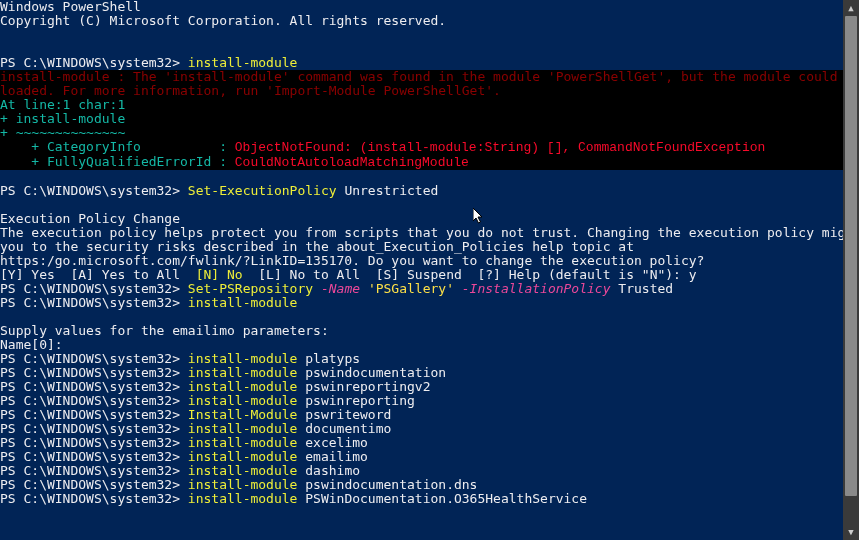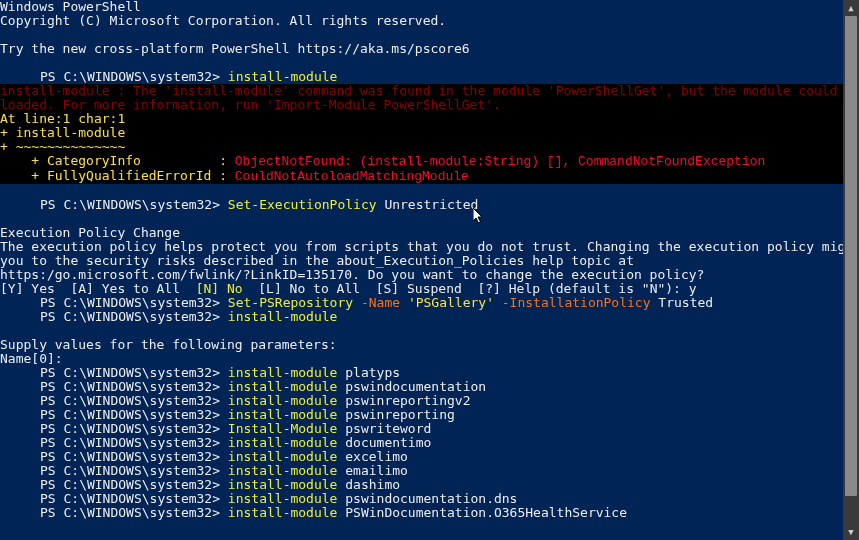--- a/index.html
+++ b/index.html
@@ -14,28 +14,28 @@
     overflow: hidden;
     position: relative;
   }
   .terminal {
     width: 843px;
     height: 540px;
     padding: 0;
     overflow: hidden;
   }
   .line { white-space: pre; }
-  .prompt { color: #eeedf0; padding-left: 40px; }
+  .prompt { color: #eeedf0; }
   .cmd-yellow { color: #eeee38; text-align: center; }
   .dark-red { color: #8b0000; }
   .txt-white { color: #eeedf0; }
   .err-bg { background: #000000; }
   .err-red { color: #f80a2a; font-family: Liberation Mono, monospace; }
-  .err-yellow { color: #fde047; margin-top: 28px; }
-  .param-gray { color: #f97316; }
+  .err-yellow { color: #14b8a6; margin-top: 28px; }
+  .param-gray { color: #ec4899; font-style: italic; }
   .str-dark { color: #fde047; }
   .scrollbar {
     position: absolute;
     right: 0;
     top: 0;
     width: 16px;
     height: 540px;
     background: #2b2b2b;
   }
   .scrollbar-track {
@@ -77,21 +77,20 @@
   }
   .cursor svg { display: block; }
 </style>
 </head>
 <body>
 
 <div class="terminal">
   <div class="line">Windows PowerShell</div>
   <div class="line">Copyright (C) Microsoft Corporation. All rights reserved.</div>
   <div class="line"> </div>
-  <div class="line">Try the new cross-platform PowerShell https://aka.ms/pscore6</div>
   <div class="line"> </div>
 
   <div class="line"><span class="prompt">PS C:\WINDOWS\system32&gt; </span><span class="cmd-yellow">install-module</span></div>
 
   <div class="line err-bg"><span class="dark-red">install-module : The 'install-module' command was found in the module 'PowerShellGet', but the module could not be</span></div>
   <div class="line err-bg"><span class="dark-red">loaded. For more information, run 'Import-Module PowerShellGet'.</span></div>
   <div class="line err-bg"><span class="err-yellow">At line:1 char:1</span></div>
   <div class="line err-bg"><span class="err-yellow">+ install-module</span></div>
   <div class="line err-bg"><span class="err-yellow">+ ~~~~~~~~~~~~~~</span></div>
   <div class="line err-bg"><span class="err-yellow">    + CategoryInfo          : </span><span class="err-red">ObjectNotFound: (install-module:String) [], CommandNotFoundException</span></div>
@@ -108,21 +107,21 @@
   <div class="line">you to the security risks described in the about_Execution_Policies help topic at</div>
   <div class="line">https:/go.microsoft.com/fwlink/?LinkID=135170. Do you want to change the execution policy?</div>
   <div class="line"><span>[Y] Yes  [A] Yes to All  </span><span class="cmd-yellow">[N] No</span><span>  [L] No to All  [S] Suspend  [?] Help (default is "N"): y</span></div>
 
   <div class="line"><span class="prompt">PS C:\WINDOWS\system32&gt; </span><span class="cmd-yellow">Set-PSRepository</span><span class="param-gray"> -Name </span><span class="str-dark">'PSGallery'</span><span class="param-gray"> -InstallationPolicy </span><span class="txt-white">Trusted</span></div>
 
   <div class="line"><span class="prompt">PS C:\WINDOWS\system32&gt; </span><span class="cmd-yellow">install-module</span></div>
 
   <div class="line"> </div>
 
-  <div class="line">Supply values for the following parameters:</div>
+  <div class="line">Supply values for the emailimo parameters:</div>
   <div class="line">Name[0]:</div>
 
   <div id="install-lines">
       <div class="line"><span class="prompt">PS C:\WINDOWS\system32&gt; </span><span class="cmd-yellow">install-module</span><span class="txt-white"> platyps</span></div>
       <div class="line"><span class="prompt">PS C:\WINDOWS\system32&gt; </span><span class="cmd-yellow">install-module</span><span class="txt-white"> pswindocumentation</span></div>
       <div class="line"><span class="prompt">PS C:\WINDOWS\system32&gt; </span><span class="cmd-yellow">install-module</span><span class="txt-white"> pswinreportingv2</span></div>
       <div class="line"><span class="prompt">PS C:\WINDOWS\system32&gt; </span><span class="cmd-yellow">install-module</span><span class="txt-white"> pswinreporting</span></div>
       <div class="line"><span class="prompt">PS C:\WINDOWS\system32&gt; </span><span class="cmd-yellow">Install-Module</span><span class="txt-white"> pswriteword</span></div>
       <div class="line"><span class="prompt">PS C:\WINDOWS\system32&gt; </span><span class="cmd-yellow">install-module</span><span class="txt-white"> documentimo</span></div>
       <div class="line"><span class="prompt">PS C:\WINDOWS\system32&gt; </span><span class="cmd-yellow">install-module</span><span class="txt-white"> excelimo</span></div>

